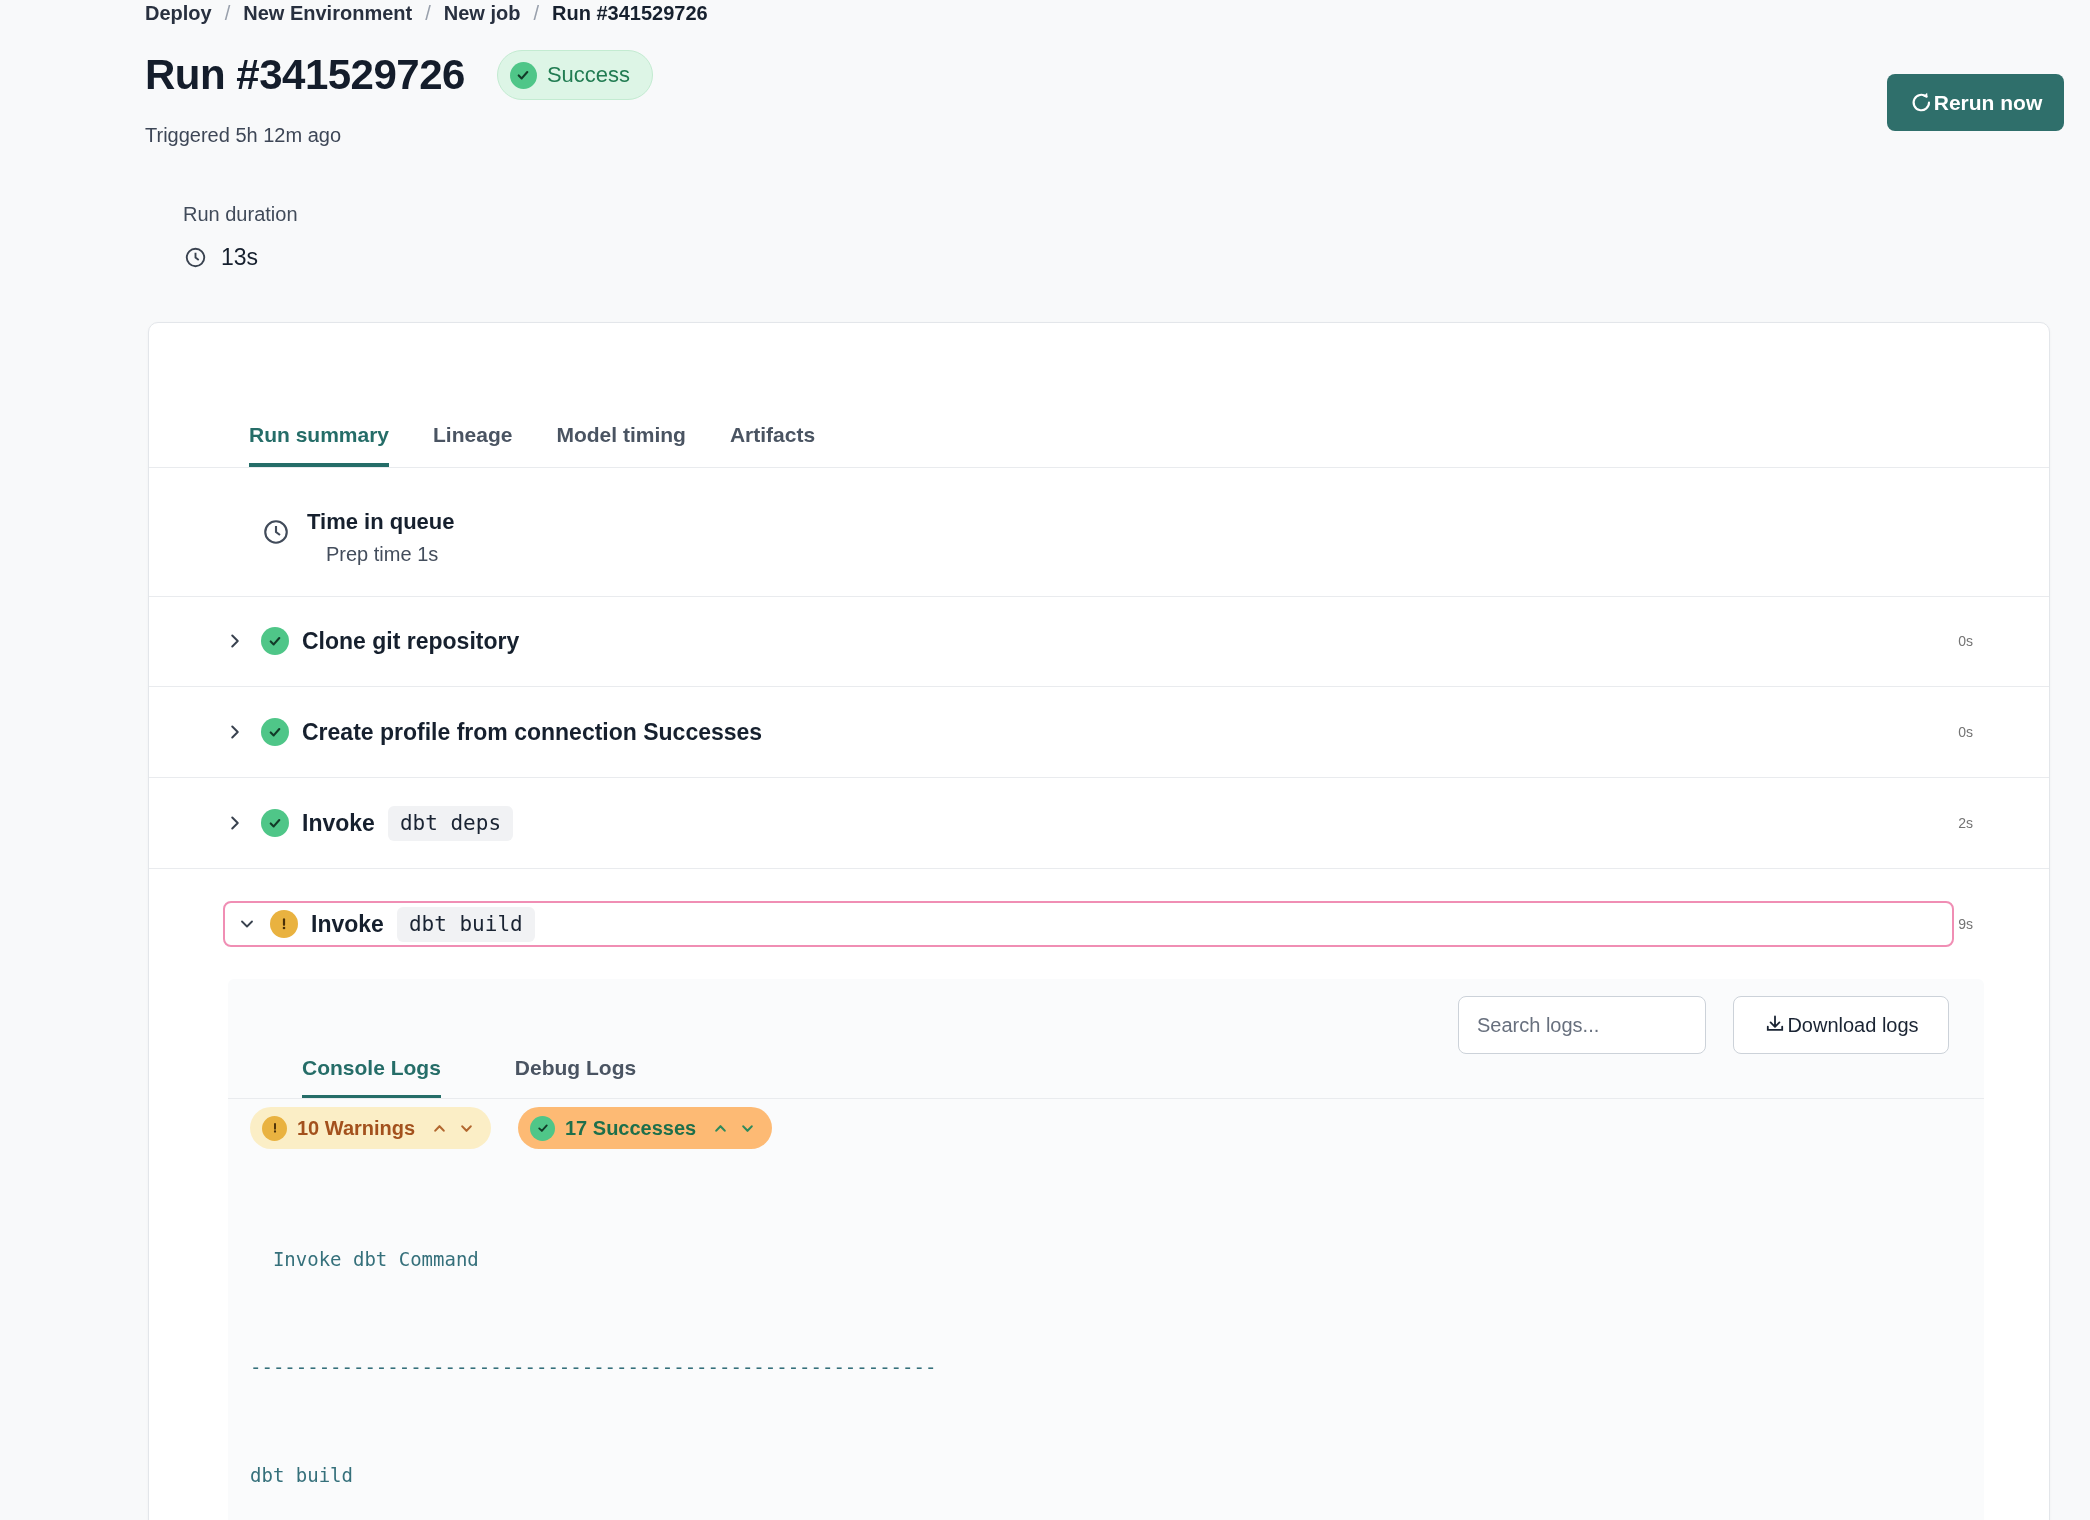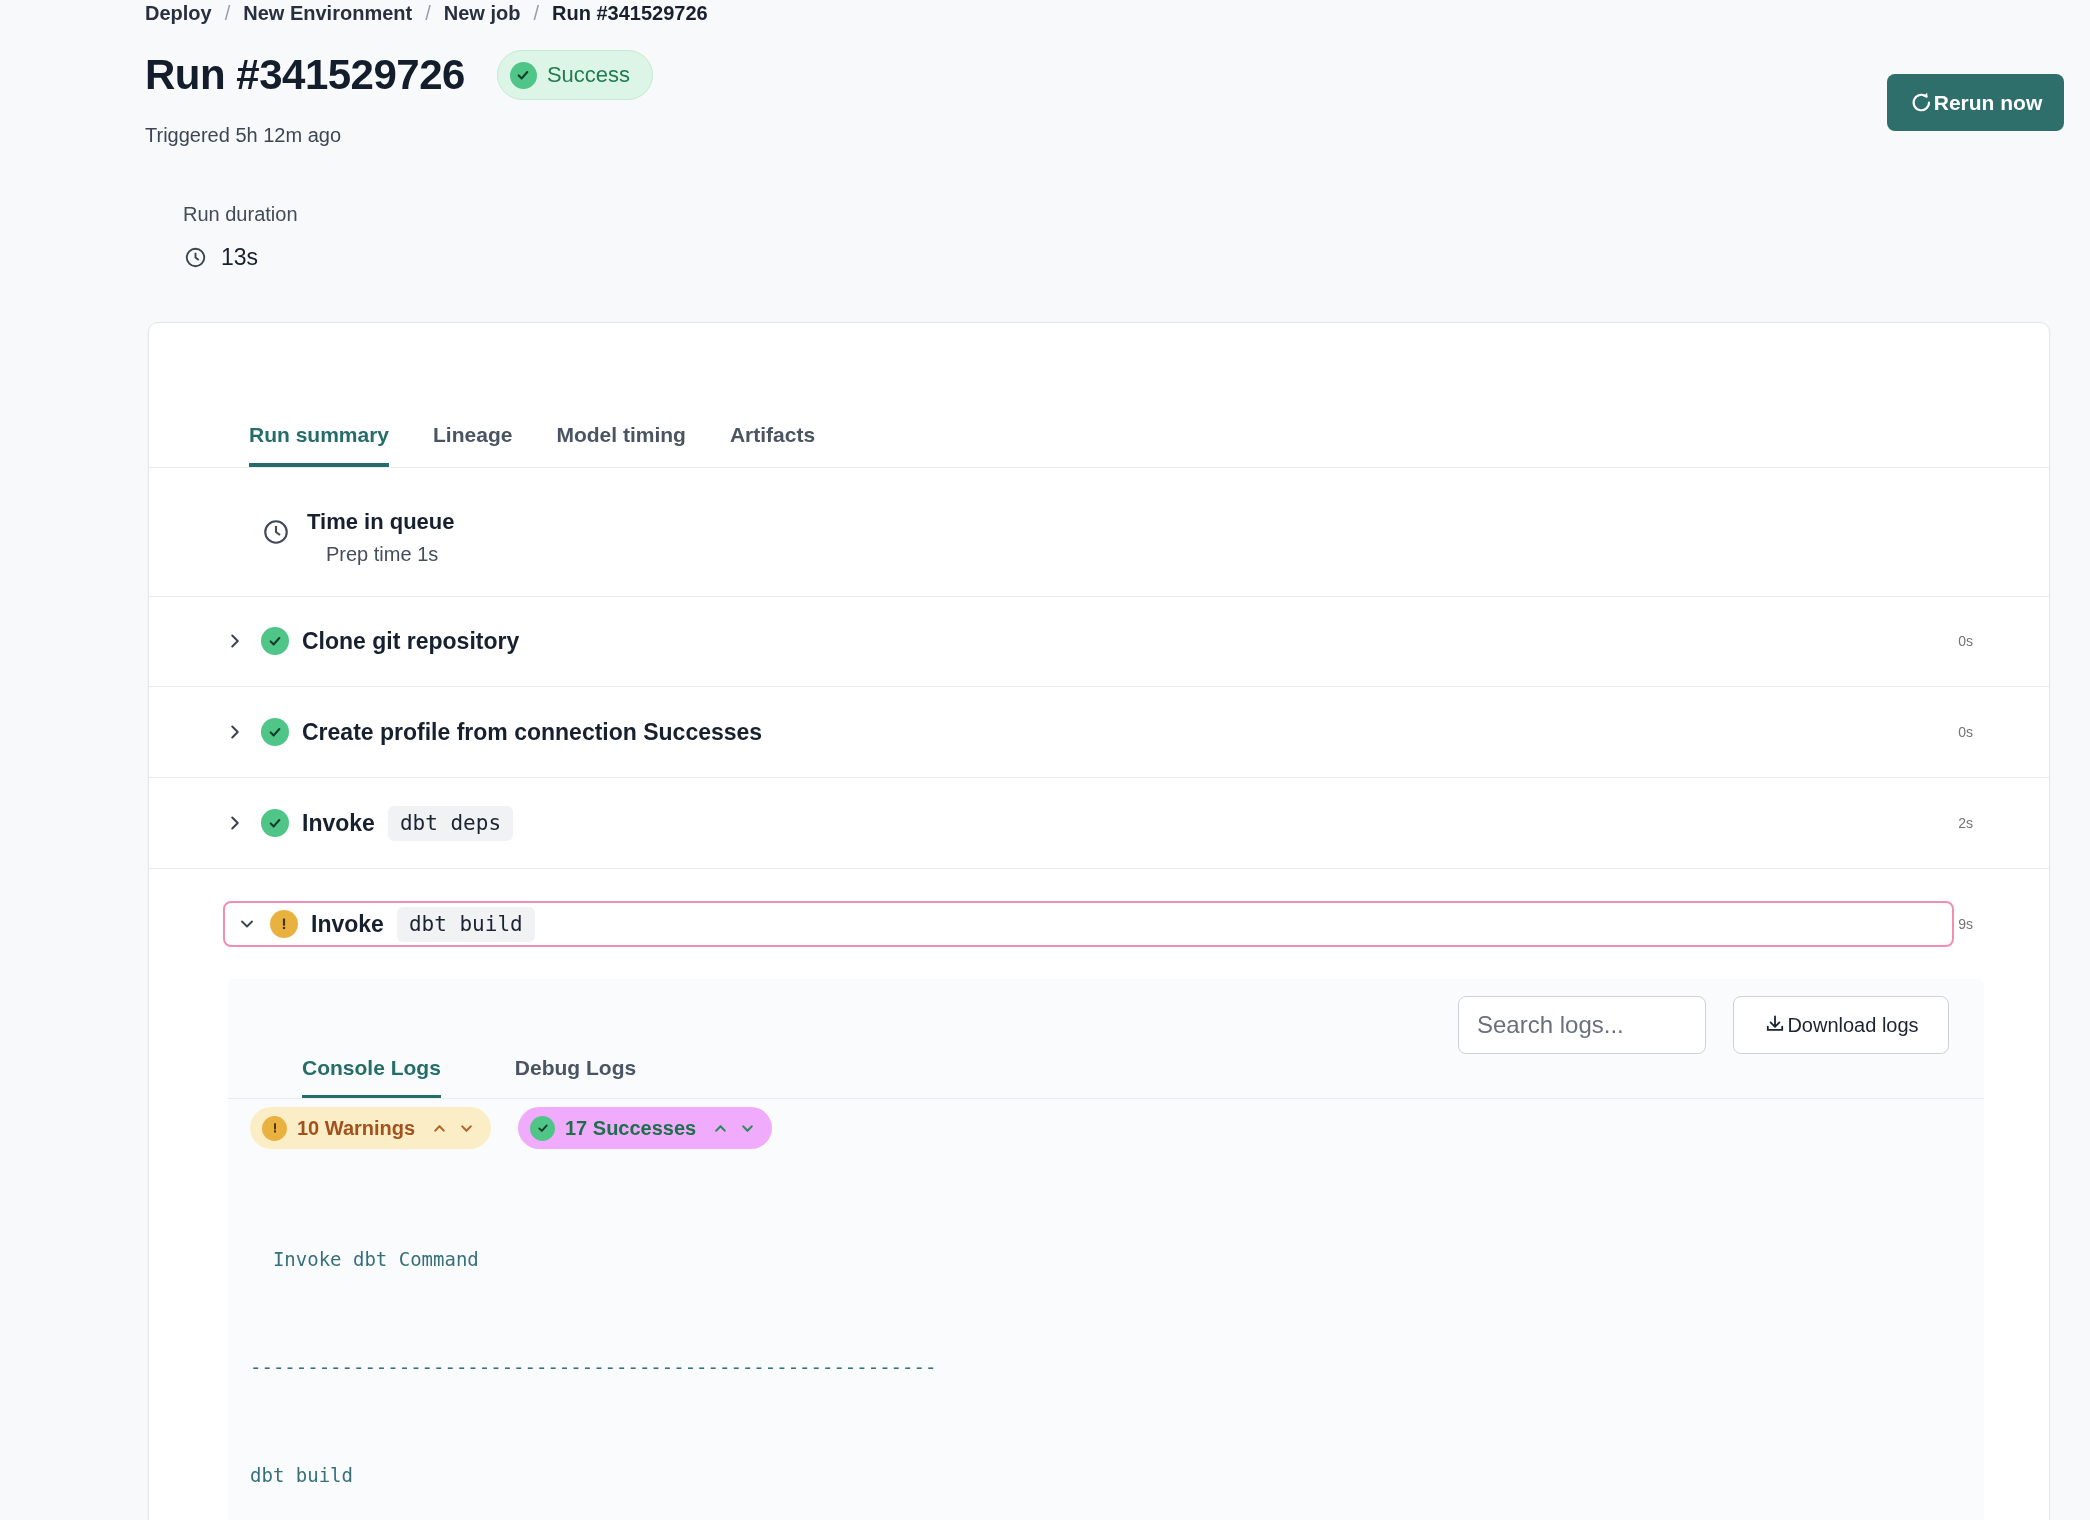--- a/index.html
+++ b/index.html
@@ -73,33 +73,33 @@
   .expanded-box .chev { margin-right:13px; width:20px; }
 
   
   .logs-panel { position:absolute; left:79px; top:656px; width:1756px; height:594px;
     background:#fafbfc; border-radius:6px; }
   .log-tabs { position:absolute; left:74px; top:0; height:120px; display:flex;
     align-items:flex-end; gap:74px; }
   .log-tabs .tab { padding-bottom:15px; }
   .search-input { position:absolute; left:1230px; top:17px; width:248px; height:58px;
     border:1px solid #ccd2d9; border-radius:8px; background:#fff; padding:0 18px;
-    font-size:24px; color:#1a2433; font-family:"Liberation Sans", sans-serif; }
+    font-size:20px; color:#1a2433; font-family:"Liberation Sans", sans-serif; }
   .search-input::placeholder { color:#68707e; }
   .download-btn { position:absolute; left:1505px; top:17px; width:216px; height:58px;
     background:#fff; border:1px solid #ccd2d9; border-radius:8px; display:flex;
     align-items:center; justify-content:center; font-size:20px; color:#1a2433;
     cursor:pointer; font-family:"Liberation Sans", sans-serif; }
   .download-btn svg { stroke:#1a2433; }
 
   .pill { position:absolute; top:128px; height:42px; border-radius:21px; display:flex;
     align-items:center; gap:10px; padding:0 16px 0 12px; font-size:20px; font-weight:700;
     cursor:pointer; }
   .pill-warn { left:22px; background:#fbeec6; color:#a3511d; }
-  .pill-succ { left:290px; background:#f0abfc; color:#1d6f4b; }
+  .pill-succ { left:290px; background:#fdba74; color:#1d6f4b; }
   .pill .carets { display:flex; gap:10px; margin-left:6px; }
   .pill-warn .carets { color:#b2672f; }
   .pill-succ .carets { color:#2e8a5c; }
 
   .log-body { position:absolute; left:22px; top:190px; width:1700px;
     font-family:"DejaVu Sans Mono", monospace; font-size:19px; line-height:36px;
     white-space:pre-wrap; word-break:break-word; }
   .log-line { min-height:36px; }
   .log-line.teal { color:#35707b; }
 </style>

